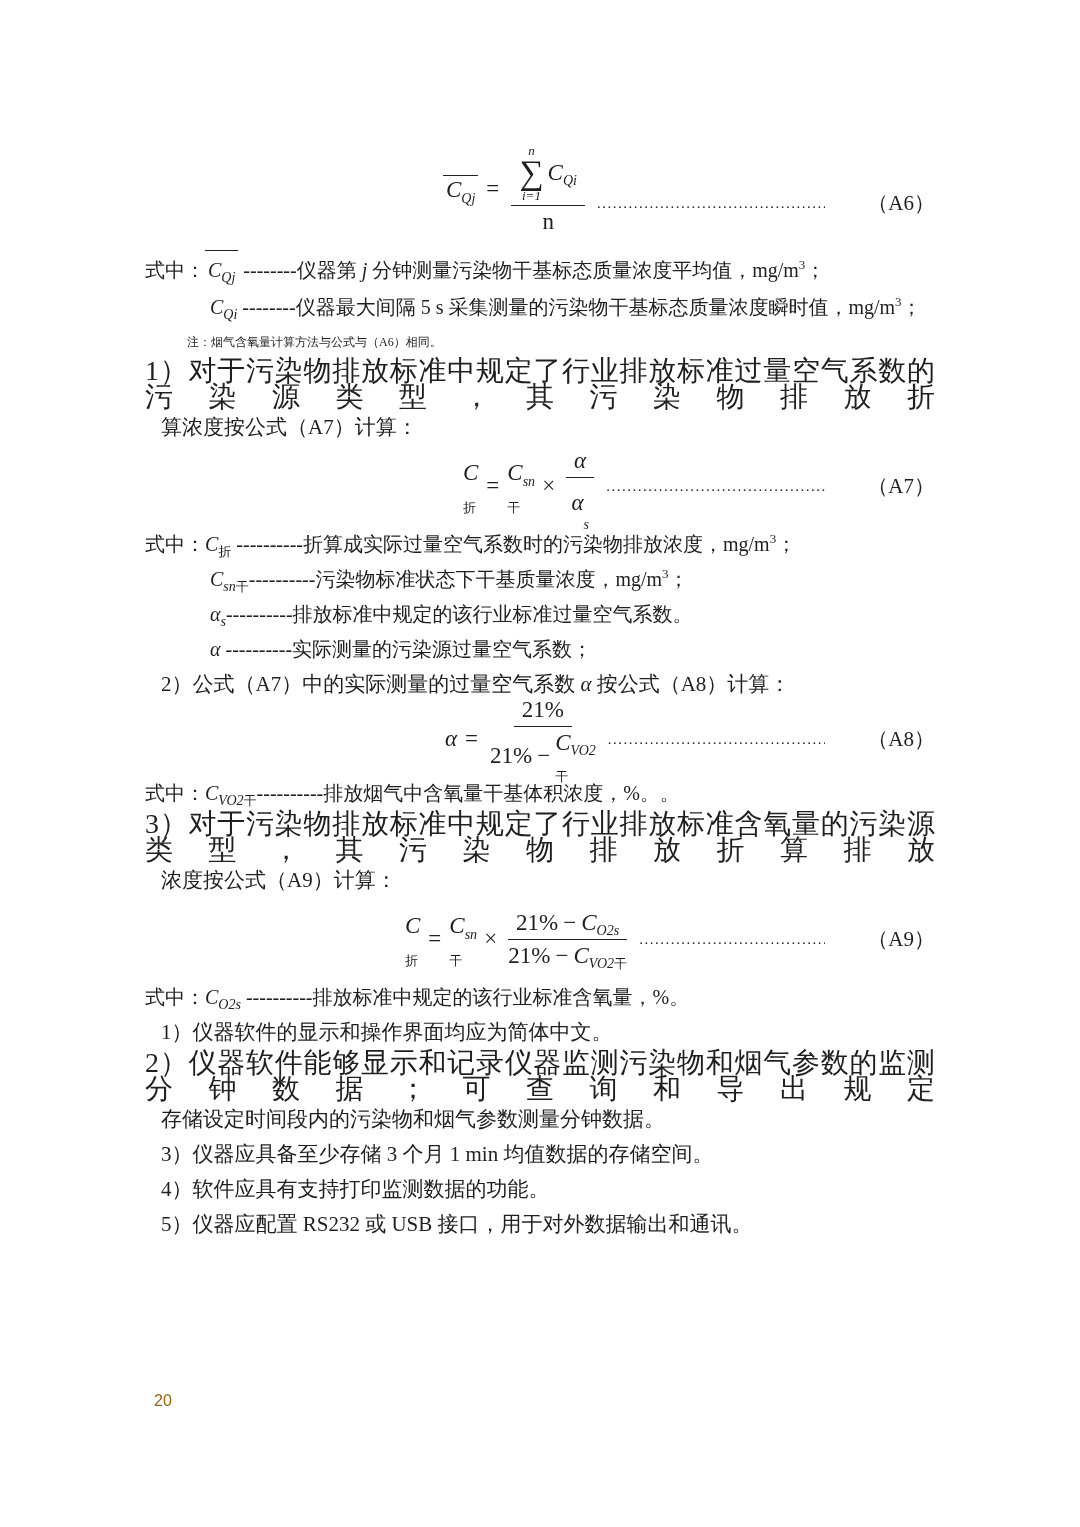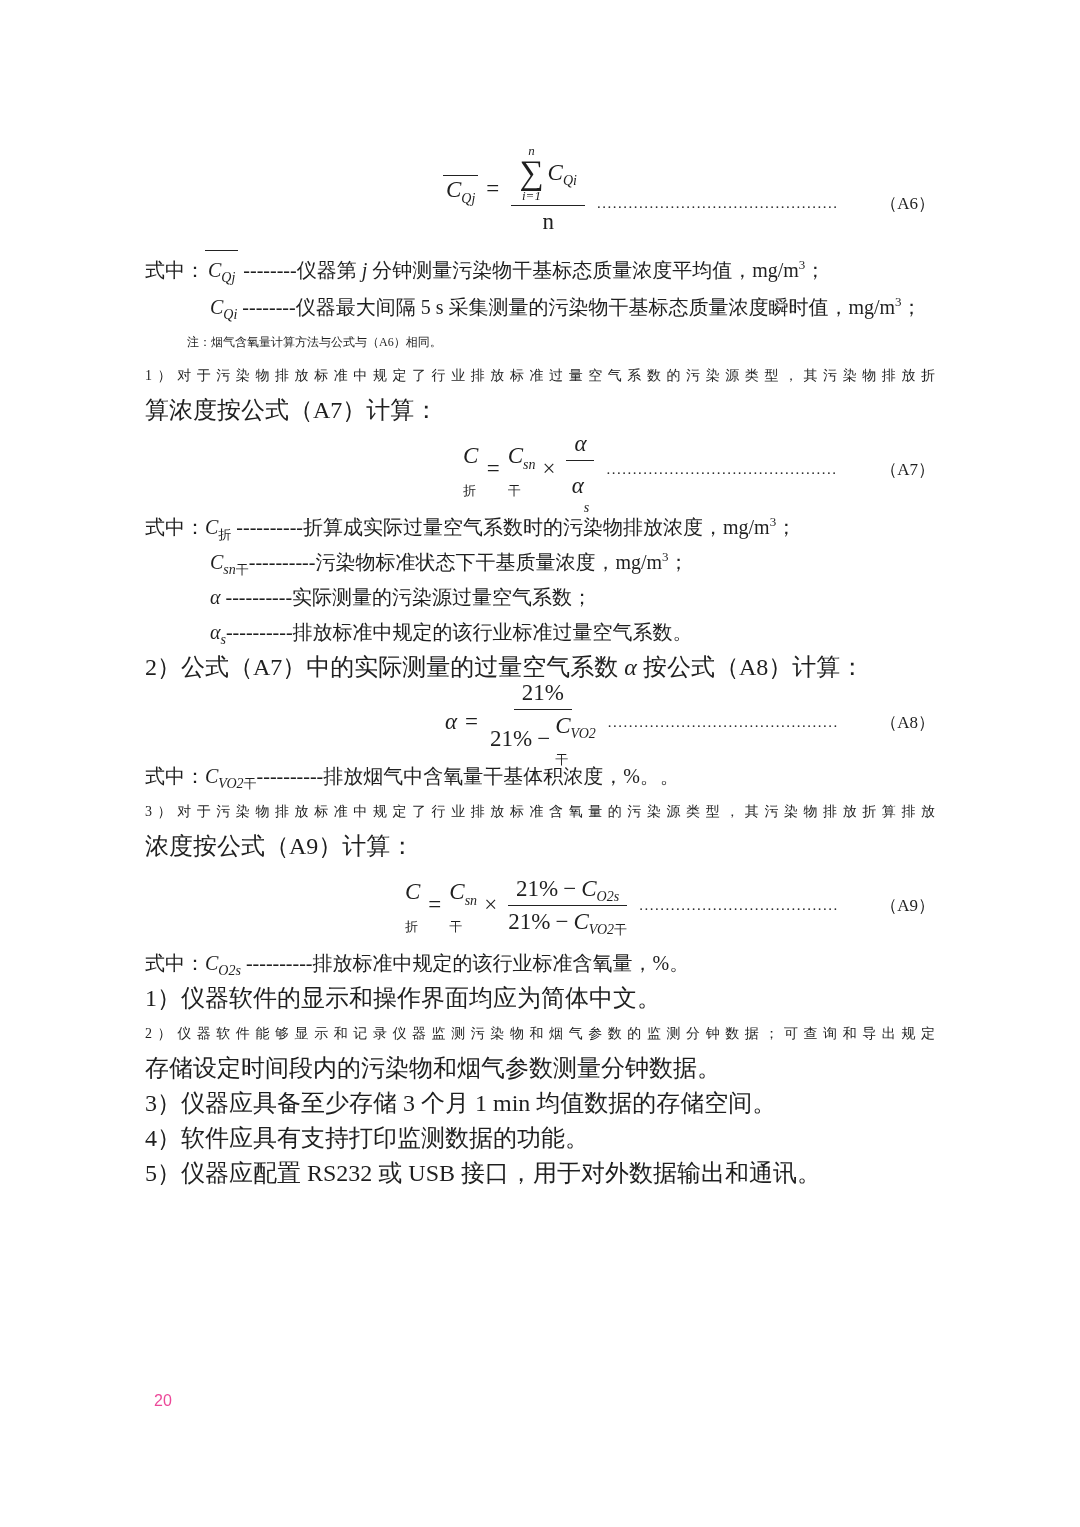--- a/index.html
+++ b/index.html
@@ -10,22 +10,22 @@
     margin:0 auto;
     background:#ffffff;
     font-family:"Liberation Serif","DejaVu Serif",serif;
     color:#1f1f1f;
     overflow:hidden;
   }
   .content {
     position:absolute; left:145px; top:130px; width:790px;
   }
   
-  p.body      { font-size:24px; line-height:35px; }
-  p.body-just { font-size:14px; line-height:35px; text-align:justify; text-align-last:justify; }
+  p.body      { font-size:21px; line-height:35px;margin-left:16px; }
+  p.body-just { font-size:28px; line-height:26px; text-align:justify; text-align-last:justify; }
   p.heading   { font-size:20px; line-height:35px; }
   p.where     { font-size:20px; line-height:37px; }
   p.where-sub { font-size:20px; line-height:37px; padding-left:65px; }
   p.where35   { font-size:20px; line-height:35px; }
   p.where-sub35{ font-size:20px; line-height:35px; padding-left:65px; }
   p.note      { font-size:12px; line-height:32px; padding-left:42px; }
   i.v, .varg i { font-style:italic; }
   sup { font-size:13px; line-height:0; vertical-align:super; }
   sub { font-size:14px; line-height:0;margin-top:44px; }
   sub.si { font-style:italic; }
@@ -43,27 +43,27 @@
   .f-a9 { height:78px;  margin:2px 0; padding-left:260px; }
   .frac { display:inline-flex; flex-direction:column; align-items:center; margin:0 4px; }
   .frac .num { display:flex; align-items:center; justify-content:center;
                border-bottom:1.6px solid #222; padding:0 8px 3px 8px; }
   .frac .den { display:flex; align-items:center; justify-content:center; padding-top:3px; }
   .bigsum { display:inline-flex; flex-direction:column; align-items:center; margin-right:4px; }
   .bigsum .lim { font-size:13px; font-style:italic; line-height:13px; }
   .bigsum .sig { font-size:34px; line-height:32px; font-style:normal; }
   .dots { flex:1 1 auto; min-width:0; overflow:hidden; white-space:nowrap;
           font-size:15px; letter-spacing:1.5px; margin:0 8px; color:#2a2a2a; }
-  .flabel { font-size:17px; white-space:nowrap; font-style:normal;margin-left:34px; }
+  .flabel { font-size:21px; white-space:nowrap; font-style:normal;margin-left:34px; }
   .f-a6 .dots, .f-a6 .flabel { position:relative; top:14px; }
   
   .page-number {
     position:absolute; left:154px; top:1392px;
     font-family:"Liberation Sans","DejaVu Sans",sans-serif;
-    font-size:16px; color:#ec4899;
+    font-size:16px; color:#a16207;
   }
 </style>
 </head>
 <body>
 
 <div class="page">
   <div class="content">
 
     <div class="f-row f-a6">
       <span class="ovl"><i>C</i><sub class="si">Qj</sub></span>
@@ -102,22 +102,22 @@
             <i>α</i>
             <sub class="si">s</sub>
           </span>
       </span>
       <span class="dots">................................................................................</span>
       <span class="flabel">（A7）</span>
     </div>
 
     <p class="where35"><span>式中：</span><span class="varg"><i>C</i><sub class="st">折</sub></span><span> ----------折算成实际过量空气系数时的污染物排放浓度，mg/m</span><sup>3</sup><span>；</span></p>
     <p class="where-sub35"><span class="varg"><i>C</i><sub class="si">sn</sub><sub class="st">干</sub></span><span>----------污染物标准状态下干基质量浓度，mg/m</span><sup>3</sup><span>；</span></p>
+    <p class="where-sub35"><span class="varg"><i>α</i><sub class="si">s</sub></span><span>----------排放标准中规定的该行业标准过量空气系数。</span></p>
     <p class="where-sub35"><i class="v">α</i><span>  ----------实际测量的污染源过量空气系数；</span></p>
-    <p class="where-sub35"><span class="varg"><i>α</i><sub class="si">s</sub></span><span>----------排放标准中规定的该行业标准过量空气系数。</span></p>
     <p class="body"><span>2）公式（A7）中的实际测量的过量空气系数 </span><i class="v">α</i><span> 按公式（A8）计算：</span></p>
 
     <div class="f-row f-a8">
       <i>α</i>
       <span class="feq">=</span>
       <span class="frac">
         <span class="num up">21%</span>
         <span class="den">
           <span class="up">21%</span>
           <span class="op">−</span>

